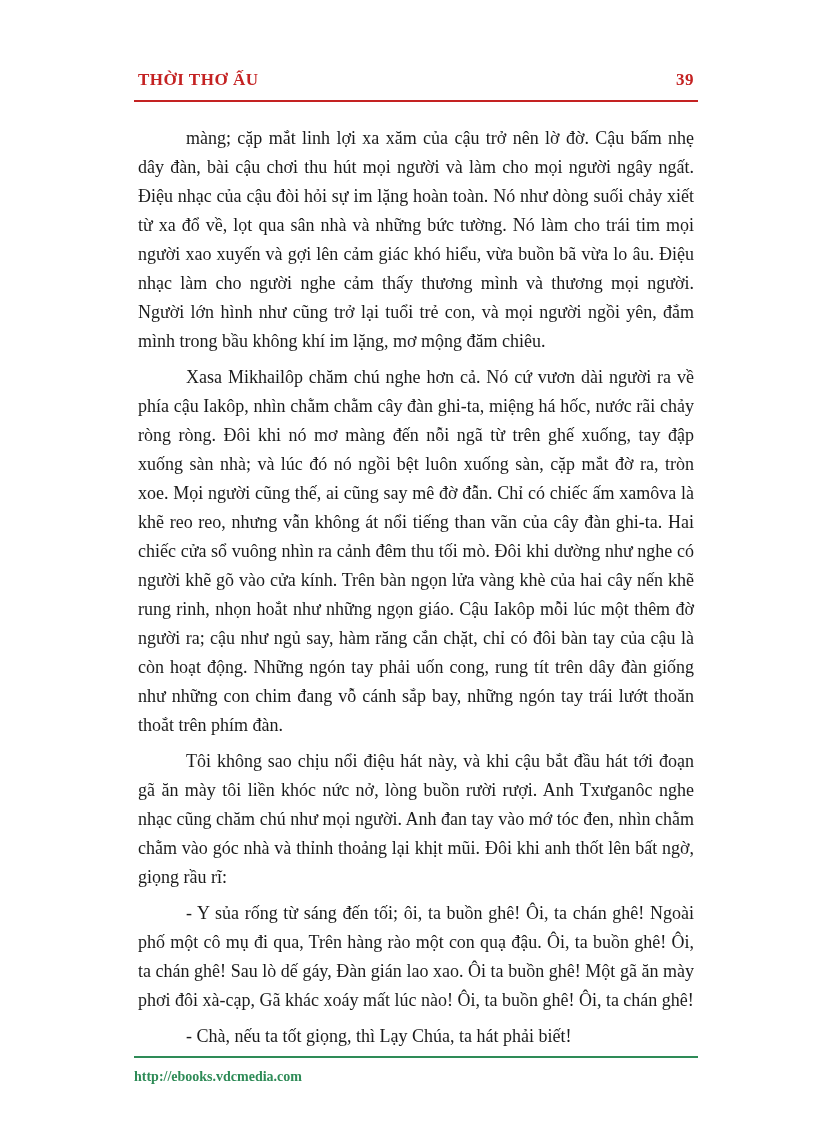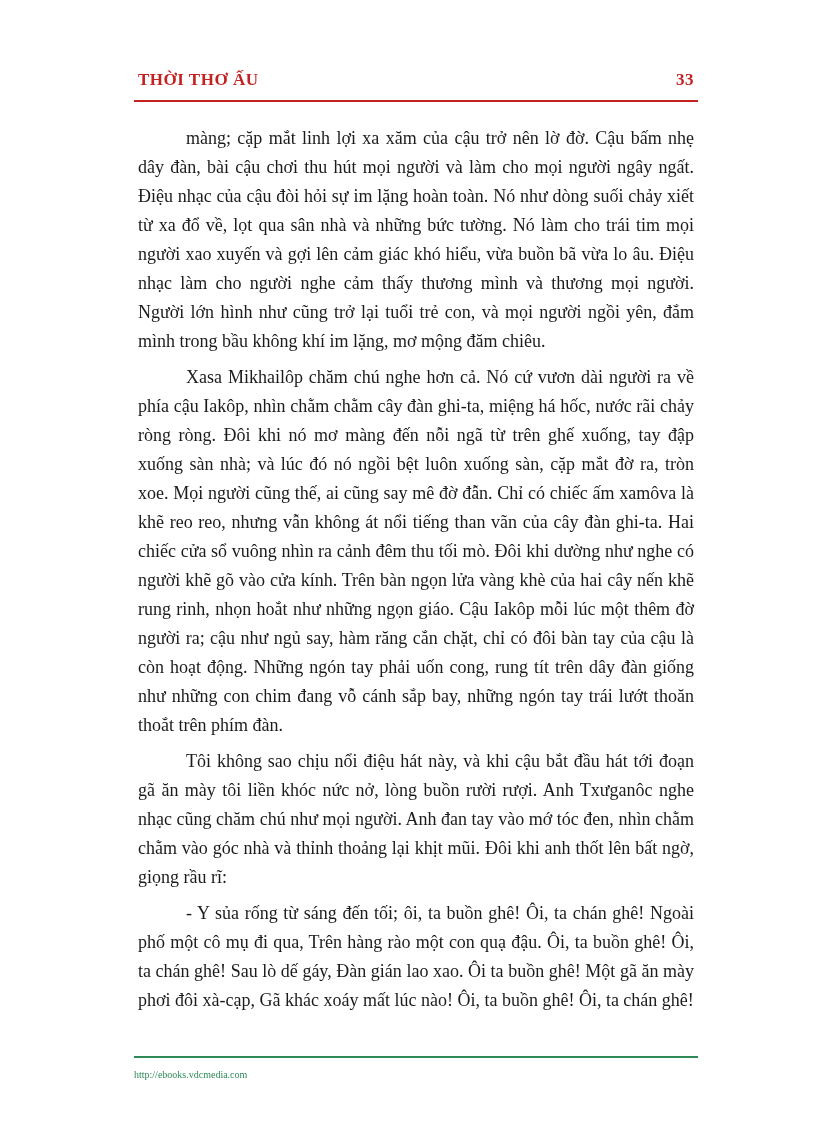--- a/index.html
+++ b/index.html
@@ -65,43 +65,45 @@
   }
 
   .footer-rule {
     border-bottom: 2px solid var(--footer-accent);
   }
 
   .footer-link {
     display: inline-block;
     margin-top: 7px;
     color: var(--footer-accent);
-    font-size: 10px;
+    font-size: 14px;
     text-decoration: none;
     cursor: pointer;
+    font-weight: bold;
   }
 </style>
 </head>
 <body>
 
 <div class="page">
   <div class="content">
 
     <header class="page-header">
       <span class="header-title">THỜI THƠ ẤU</span>
-      <span class="header-page-number">33</span>
+      <span class="header-page-number">39</span>
     </header>
 
     <div class="header-rule"></div>
 
     <main class="body-text">
       <p>màng; cặp mắt linh lợi xa xăm của cậu trở nên lờ đờ. Cậu bấm nhẹ dây đàn, bài cậu chơi thu hút mọi người và làm cho mọi người ngây ngất. Điệu nhạc của cậu đòi hỏi sự im lặng hoàn toàn. Nó như dòng suối chảy xiết từ xa đổ về, lọt qua sân nhà và những bức tường. Nó làm cho trái tim mọi người xao xuyến và gợi lên cảm giác khó hiểu, vừa buồn bã vừa lo âu. Điệu nhạc làm cho người nghe cảm thấy thương mình và thương mọi người. Người lớn hình như cũng trở lại tuổi trẻ con, và mọi người ngồi yên, đắm mình trong bầu không khí im lặng, mơ mộng đăm chiêu.</p>
       <p>Xasa Mikhailôp chăm chú nghe hơn cả. Nó cứ vươn dài người ra về phía cậu Iakôp, nhìn chằm chằm cây đàn ghi-ta, miệng há hốc, nước rãi chảy ròng ròng. Đôi khi nó mơ màng đến nỗi ngã từ trên ghế xuống, tay đập xuống sàn nhà; và lúc đó nó ngồi bệt luôn xuống sàn, cặp mắt đờ ra, tròn xoe. Mọi người cũng thế, ai cũng say mê đờ đẫn. Chỉ có chiếc ấm xamôva là khẽ reo reo, nhưng vẫn không át nổi tiếng than vãn của cây đàn ghi-ta. Hai chiếc cửa sổ vuông nhìn ra cảnh đêm thu tối mò. Đôi khi dường như nghe có người khẽ gõ vào cửa kính. Trên bàn ngọn lửa vàng khè của hai cây nến khẽ rung rinh, nhọn hoắt như những ngọn giáo. Cậu Iakôp mỗi lúc một thêm đờ người ra; cậu như ngủ say, hàm răng cắn chặt, chỉ có đôi bàn tay của cậu là còn hoạt động. Những ngón tay phải uốn cong, rung tít trên dây đàn giống như những con chim đang vỗ cánh sắp bay, những ngón tay trái lướt thoăn thoắt trên phím đàn.</p>
       <p>Tôi không sao chịu nổi điệu hát này, và khi cậu bắt đầu hát tới đoạn gã ăn mày tôi liền khóc nức nở, lòng buồn rười rượi. Anh Txưganôc nghe nhạc cũng chăm chú như mọi người. Anh đan tay vào mớ tóc đen, nhìn chằm chằm vào góc nhà và thỉnh thoảng lại khịt mũi. Đôi khi anh thốt lên bất ngờ, giọng rầu rĩ:</p>
       <p>- Y sủa rống từ sáng đến tối; ôi, ta buồn ghê! Ôi, ta chán ghê! Ngoài phố một cô mụ đi qua, Trên hàng rào một con quạ đậu. Ôi, ta buồn ghê! Ôi, ta chán ghê! Sau lò dế gáy, Đàn gián lao xao. Ôi ta buồn ghê! Một gã ăn mày phơi đôi xà-cạp, Gã khác xoáy mất lúc nào! Ôi, ta buồn ghê! Ôi, ta chán ghê!</p>
+      <p>- Chà, nếu ta tốt giọng, thì Lạy Chúa, ta hát phải biết!</p>
     </main>
 
   </div>
 
   <footer class="page-footer">
     <div class="footer-rule"></div>
     <a class="footer-link">http://ebooks.vdcmedia.com</a>
   </footer>
 </div>
 

